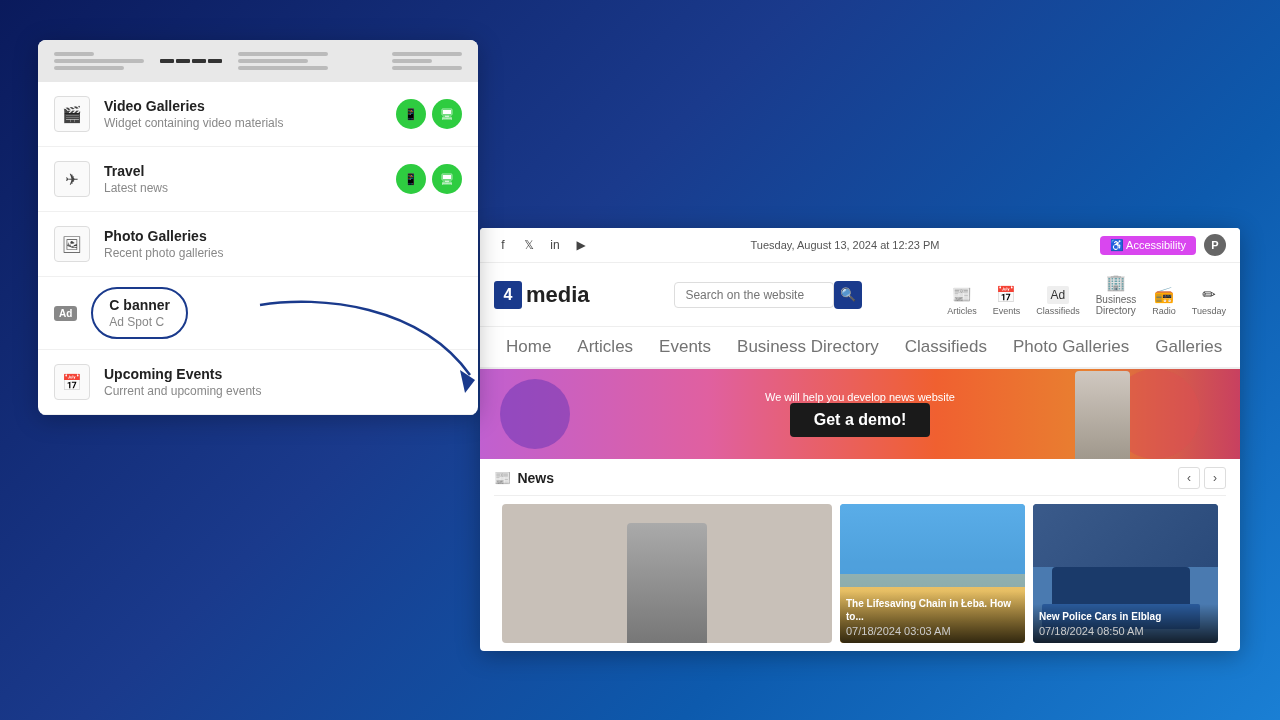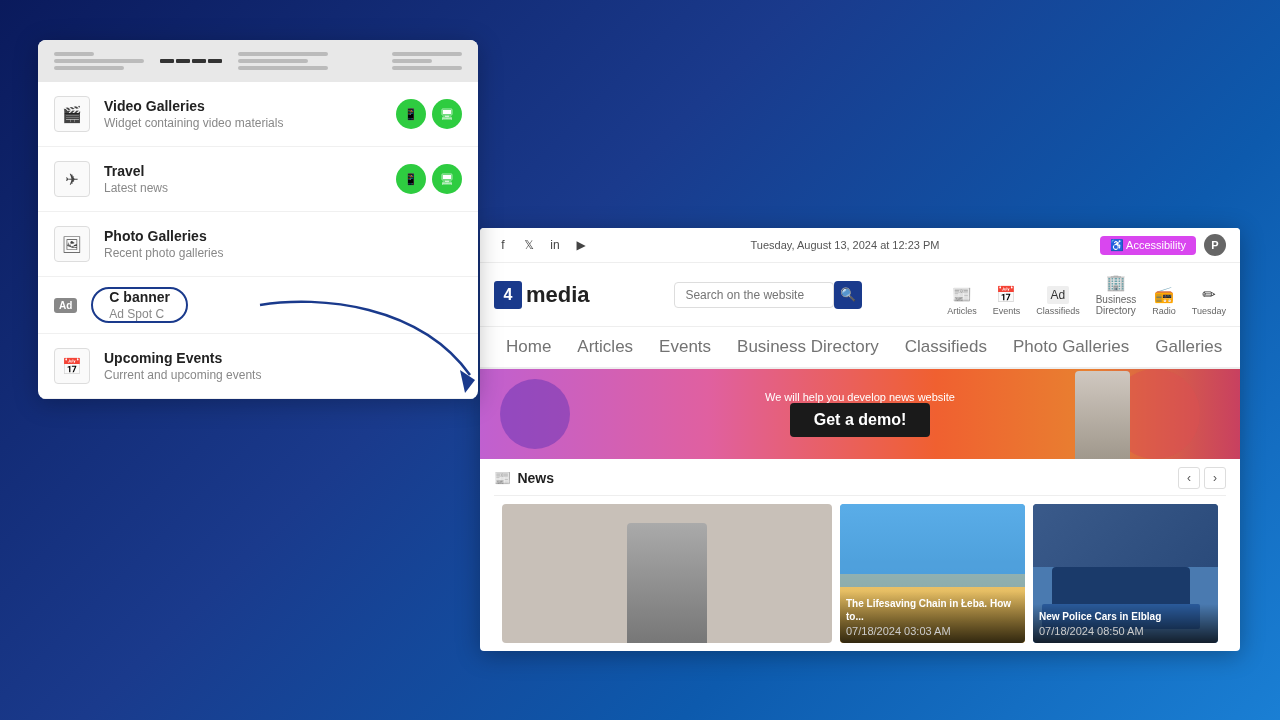--- a/index.html
+++ b/index.html
@@ -118,21 +118,21 @@
       color: white;
       font-size: 10px;
       font-weight: bold;
       padding: 2px 5px;
       border-radius: 3px;
       flex-shrink: 0;
     }
     .ad-circle {
       border: 2px solid #1a3a8c;
       border-radius: 50px;
-      padding: 0 16px;
+      padding: 8px 16px;
       display: flex;
       flex-direction: column;
       gap: 2px;
     }
     .ad-circle-title {
       font-size: 14px;
       font-weight: 600;
       color: #222;
     }
     .ad-circle-sub {

